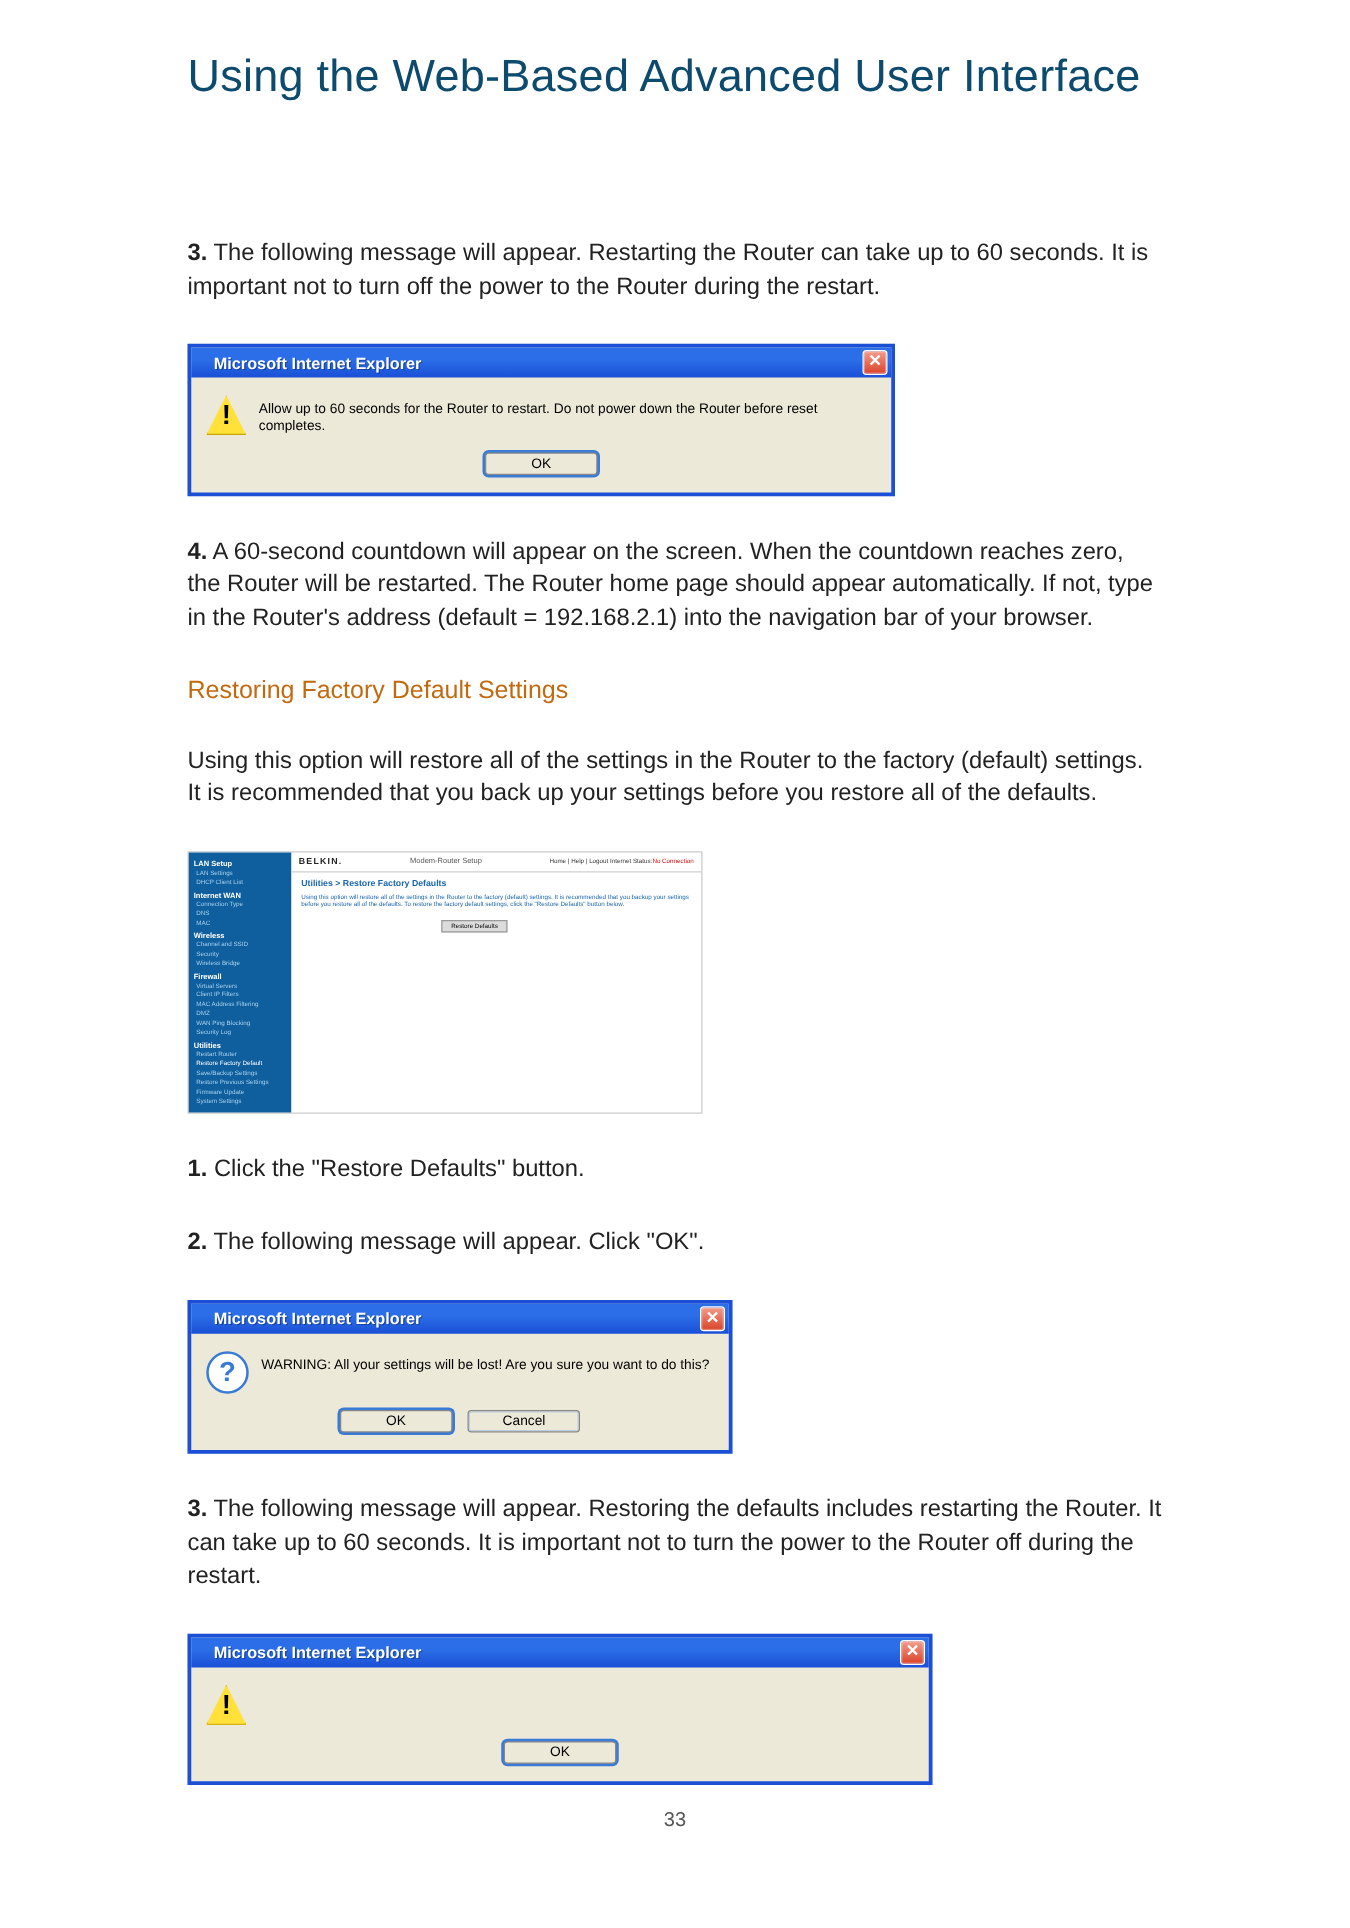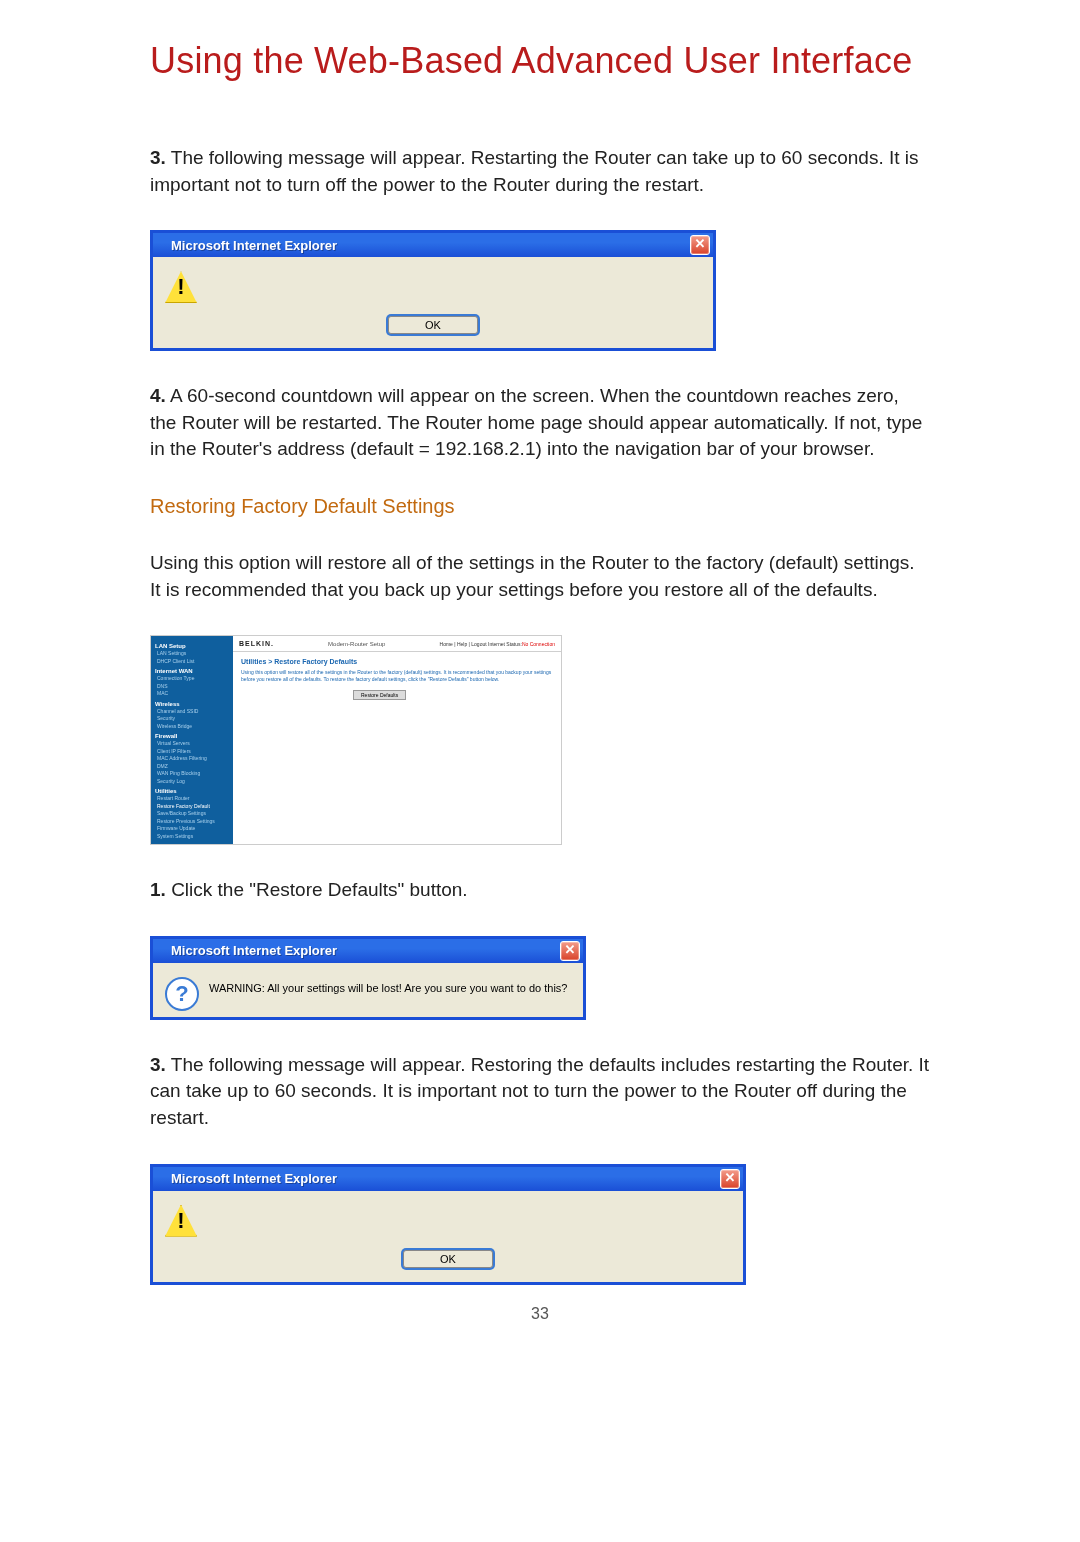--- a/index.html
+++ b/index.html
@@ -8,25 +8,25 @@
     font-family: Arial, Helvetica, sans-serif;
     background: #fff;
     width: 1080px;
   }
   .page {
     width: 780px;
     margin: 0 auto;
     padding: 40px 0 20px 0;
   }
   .banner {
-    color: #b91c1c;
+    color: #0c4a6e;
     font-size: 36px;
     font-weight: 400;
     letter-spacing: 0.2px;
-    margin-bottom: 63px;
+    margin-bottom: 108px;
   }
   .para {
     color: #222;
     font-size: 19px;
     line-height: 1.4;
     margin: 32px 0;
   }
   .para b { font-weight: bold; }
   .section-heading {
     color: #c26a10;
@@ -190,20 +190,21 @@
     <b>3.</b><span> The following message will appear. Restarting the Router can take up to 60 seconds. It is important not to turn off the power to the Router during the restart.</span>
   </div>
 
   <div class="dialog dialog-wide">
     <div class="dialog-titlebar">
       <span class="dialog-title">Microsoft Internet Explorer</span>
       <span class="dialog-close">✕</span>
     </div>
     <div class="dialog-body">
       <div class="dialog-icon-warn">!</div>
+      <div class="dialog-msg">Allow up to 60 seconds for the Router to restart. Do not power down the Router before reset completes.</div>
     </div>
     <div class="dialog-buttons">
       <span class="dialog-btn primary">OK</span>
     </div>
   </div>
 
   <div class="para">
     <b>4.</b><span> A 60-second countdown will appear on the screen. When the countdown reaches zero, the Router will be restarted. The Router home page should appear automatically. If not, type in the Router's address (default = 192.168.2.1) into the navigation bar of your browser.</span>
   </div>
 
@@ -249,30 +250,37 @@
       <div class="router-heading">Utilities &gt; Restore Factory Defaults</div>
       <div class="router-desc">Using this option will restore all of the settings in the Router to the factory (default) settings. It is recommended that you backup your settings before you restore all of the defaults. To restore the factory default settings, click the "Restore Defaults" button below.</div>
       <div class="router-btn">Restore Defaults</div>
       <div class="router-pad"></div>
     </div>
   </div>
 
   <div class="para">
     <b>1.</b><span> Click the "Restore Defaults" button.</span>
   </div>
+  <div class="para">
+    <b>2.</b><span> The following message will appear. Click "OK".</span>
+  </div>
 
   <div class="dialog dialog-med">
     <div class="dialog-titlebar">
       <span class="dialog-title">Microsoft Internet Explorer</span>
       <span class="dialog-close">✕</span>
     </div>
     <div class="dialog-body">
       <div class="dialog-icon-question">?</div>
       <div class="dialog-msg">WARNING: All your settings will be lost! Are you sure you want to do this?</div>
     </div>
+    <div class="dialog-buttons">
+      <span class="dialog-btn primary">OK</span>
+      <span class="dialog-btn">Cancel</span>
+    </div>
   </div>
 
   <div class="para">
     <b>3.</b><span> The following message will appear. Restoring the defaults includes restarting the Router. It can take up to 60 seconds. It is important not to turn the power to the Router off during the restart.</span>
   </div>
 
   <div class="dialog dialog-wide2">
     <div class="dialog-titlebar">
       <span class="dialog-title">Microsoft Internet Explorer</span>
       <span class="dialog-close">✕</span>

